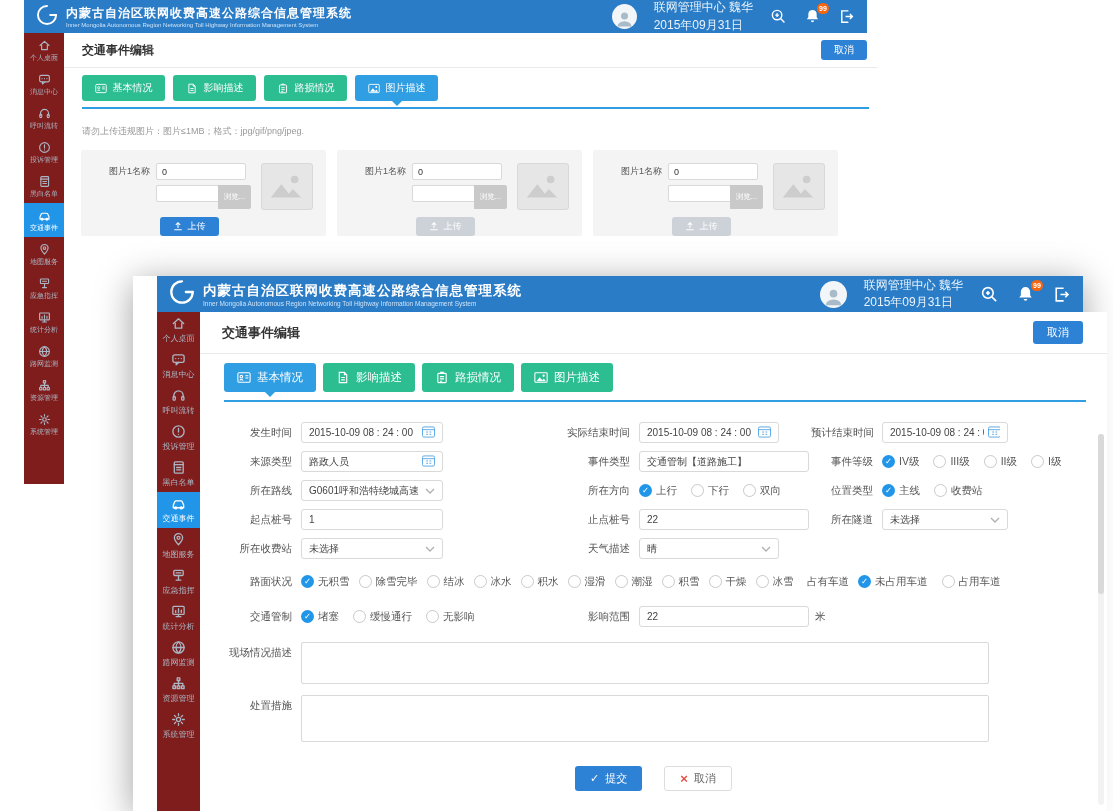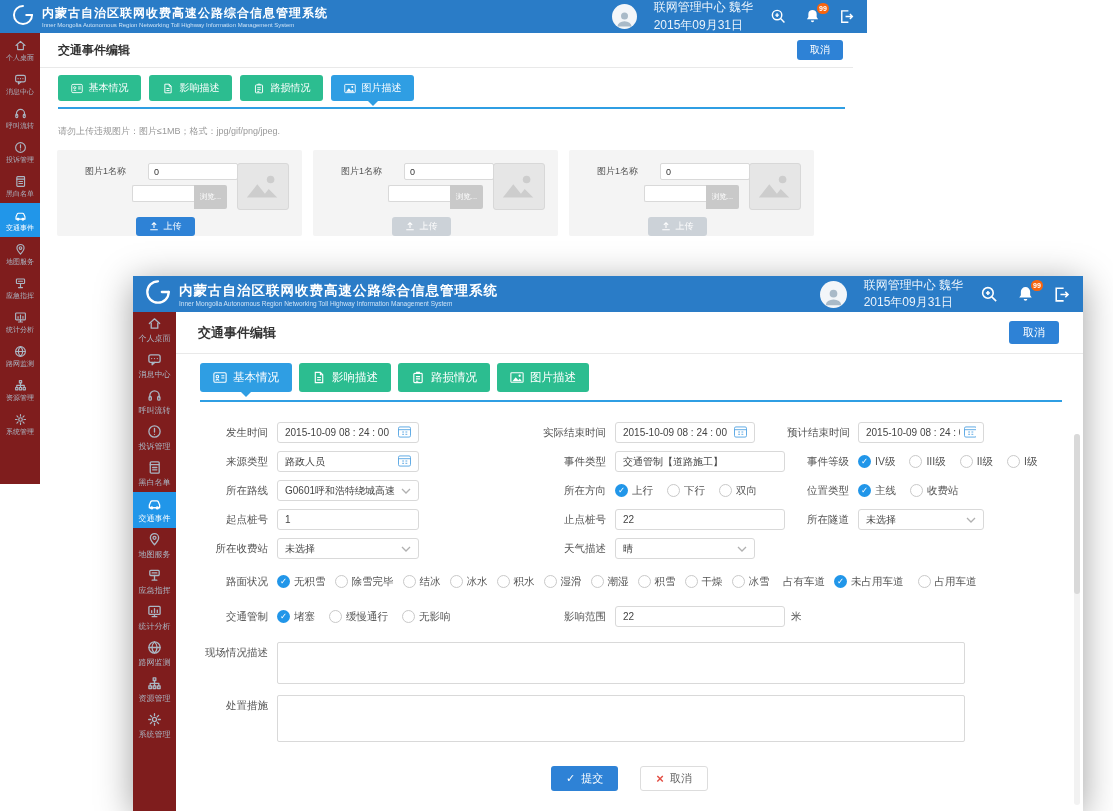--- a/index.html
+++ b/index.html
@@ -1,20 +1,20 @@
 <!DOCTYPE html>
 <html><head>
 <meta charset="utf-8">
 <style>
   * { margin:0; padding:0; box-sizing:border-box; }
   html,body { width:1113px; height:811px; overflow:hidden; background:#fff;
     font-family:"Liberation Sans","DejaVu Sans",sans-serif; }
   .page { position:relative; width:1113px; height:811px; background:#fff; }
 
-  .window { position:absolute; }
+  .window { position:absolute;padding-left:24px; }
   .window.back { left:0; top:0; width:867px; height:484px; }
   .window.front { left:133px; top:276px; width:950px; height:535px;
     box-shadow:0 6px 34px rgba(0,0,0,.38); background:#fff; }
 
   
   .appbar { display:flex; align-items:center; background:#2a7cc7; color:#fff; padding:0 12px; }
   .back .appbar { height:33px; }
   .front .appbar { height:36px; }
   .logo { display:flex; align-items:center; gap:8px; flex:1; min-width:0; }
   .logo-mark { flex:none; }
@@ -86,21 +86,21 @@
   .front .ticon svg { width:14px; height:13px; }
   .blue-rule { height:2px; background:#2f9ee3; }
   .back .blue-rule { margin:6px 8px 0 18px; }
   .front .blue-rule { margin:8px 21px 0 24px; }
 
   
   .note { font-size:9px; color:#999; padding:16px 18px 10px; }
   .cards { display:flex; gap:11px; padding:2px 0 0 17px; }
   .ucard { position:relative; width:245px; height:86px; background:#f4f4f4; border-radius:2px;
     padding:13px 0 0 28px; }
-  .crow { display:flex; align-items:center; gap:22px; }
+  .crow { display:flex; align-items:center; gap:6px; }
   .clabel { font-size:9px; color:#555; white-space:nowrap; }
   .name-input { width:90px; height:17px; border:1px solid #d9d9d9; border-radius:2px;
     font-size:9px; color:#333; padding:0 5px; background:#fff;
     font-family:"Liberation Sans","DejaVu Sans",sans-serif; }
   .thumb { position:absolute; right:13px; top:13px; width:52px; height:47px; background:#e6e6e6;
     border:1px solid #d8d8d8; border-radius:3px; display:flex; align-items:center; justify-content:center; }
   .file-row { margin-top:5px; margin-left:47px; display:flex; }
   .file-input { width:62px; height:17px; border:1px solid #d9d9d9; border-right:0;
     border-radius:2px 0 0 2px; background:#fff; }
   .browse-btn { width:33px; height:24px; background:#c9c9c9; color:#fff; border:0;

